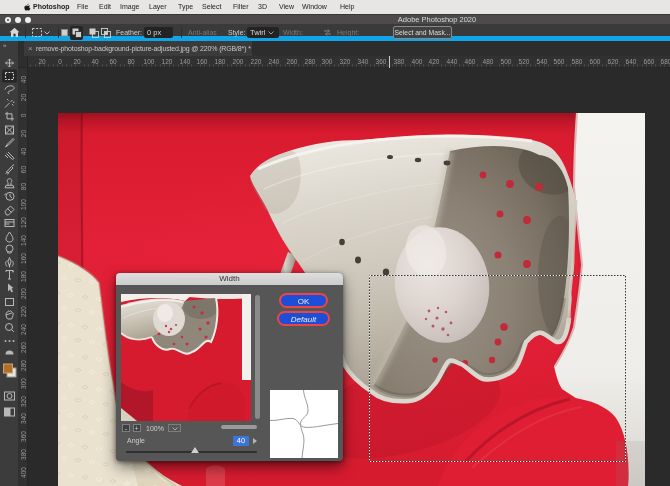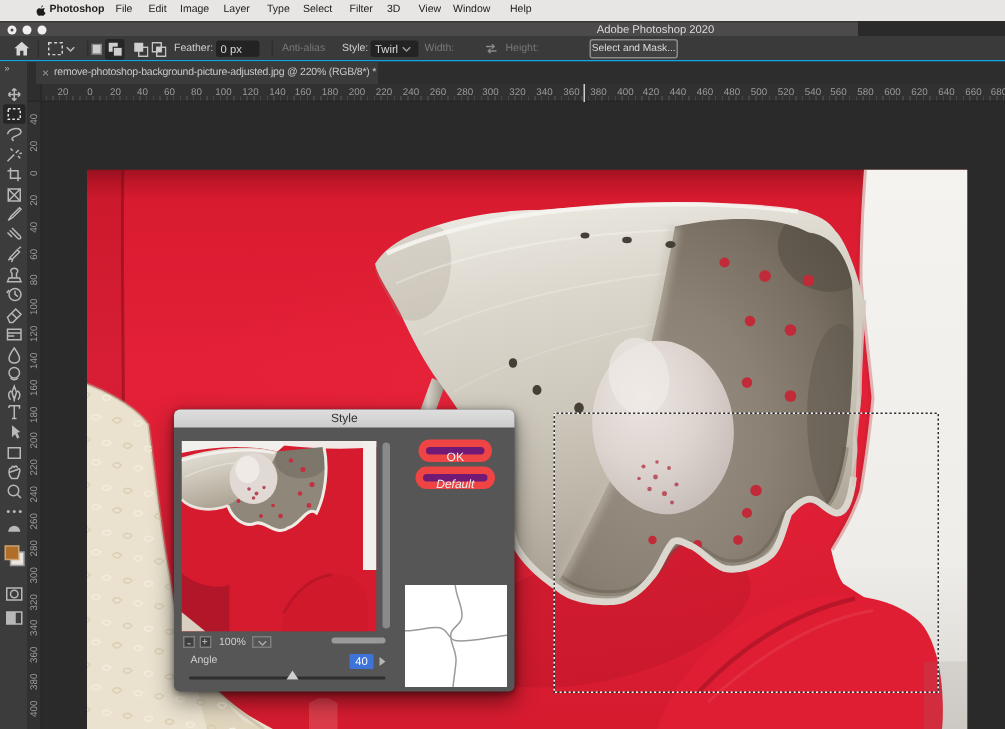--- a/index.html
+++ b/index.html
@@ -1,46 +1,46 @@
 <!DOCTYPE html>
 <html><head><meta charset="utf-8">
 <style>
 html,body{margin:0;padding:0;background:#2a2a2b;}
 #root{position:relative;width:670px;height:486px;overflow:hidden;font-family:"Liberation Sans",sans-serif;-webkit-font-smoothing:antialiased;}
 .abs{position:absolute;}
 
 #menubar{left:0;top:0;width:670px;height:14px;background:#e7e6e4;color:#1b1b1b;font-size:7px;}
 #menubar span{position:absolute;top:3px;white-space:nowrap;}
 
-#titlebar{left:0;top:14px;width:572px;height:10px;background:#4c4a4b;border-top:1px solid #383637;box-sizing:border-box;}
+#titlebar{left:0;top:14px;width:670px;height:10px;background:#4c4a4b;border-top:1px solid #383637;box-sizing:border-box;}
 #titlebar .tl{position:absolute;top:1.5px;width:6px;height:6px;border-radius:50%;background:#efefef;}
 #titletext{position:absolute;left:377px;top:0px;width:120px;text-align:center;color:#d9d9d9;font-size:7.5px;line-height:10px;}
 
-#optbar{left:0;top:24px;width:670px;height:17px;background:#3a3a3a;border-bottom:1px solid #0ea5e9;box-sizing:border-box;color:#cfcfcf;font-size:7px;}
+#optbar{left:0;top:24px;width:670px;height:17px;background:#3a3a3a;border-bottom:5px solid #0ea5e9;box-sizing:border-box;color:#cfcfcf;font-size:7px;}
 #optbar .lbl{position:absolute;top:4.5px;}
 #optbar .dim{color:#787878;}
 .inbox{position:absolute;background:#232323;border-radius:2px;color:#d8d8d8;font-size:7.5px;}
 
 #tabbar{left:0;top:41px;width:670px;height:15px;background:#2d2d2d;}
 #tab1{position:absolute;left:24px;top:0;width:228px;height:15px;background:#3b3b3b;color:#c9c9c9;font-size:7px;line-height:15px;}
 
 #hruler{left:18px;top:56px;width:652px;height:12px;background:#313131;border-bottom:1px solid #262626;box-sizing:border-box;color:#9b9b9b;font-size:6.5px;}
 #hruler span{position:absolute;top:2px;}
 #vruler{left:18px;top:68px;width:10px;height:418px;background:#313131;border-right:1px solid #262626;box-sizing:border-box;color:#9b9b9b;font-size:6.5px;}
 #vruler span{position:absolute;transform:rotate(-90deg);transform-origin:center;width:20px;left:-5px;text-align:center;}
 #rcorner{left:18px;top:56px;width:10px;height:12px;background:#2e2e2e;border-right:1px solid #262626;border-bottom:1px solid #262626;box-sizing:border-box;}
 
 #toolbar{left:0;top:41px;width:19px;height:445px;background:#3c3c3c;border-right:1px solid #2c2c2c;box-sizing:border-box;}
 
 #canvas{left:28px;top:68px;width:642px;height:418px;background:#2a2a2b;}
 #photo{left:58px;top:113px;width:587px;height:373px;}
 
 #dlg{left:116px;top:273px;width:227px;height:188px;border-radius:4px;background:#565656;box-shadow:0 6px 14px rgba(0,0,0,.5),0 1px 4px rgba(0,0,0,.45);}
 #dlgtitle{position:absolute;left:0;top:0;width:227px;height:12px;background:linear-gradient(#dedede,#cccccc);border-radius:4px 4px 0 0;text-align:center;color:#2e2e2e;font-size:8px;line-height:12px;}
-.pbtn{position:absolute;border:5px solid #ef4444;border-radius:8px;background:#701a75;color:#efefef;font-size:8px;text-align:center;box-sizing:border-box;}
+.pbtn{position:absolute;border:2px solid #ef4444;border-radius:8px;background:#1d4ed8;color:#efefef;font-size:8px;text-align:center;box-sizing:border-box;}
 </style></head>
 <body>
 <div id="root">
 <div class="abs" id="menubar">
  <svg style="position:absolute;left:24px;top:3px" width="7" height="8" viewBox="0 0 9 10">
         <path d="M4.6 2.6 C4.4 1.6 5.0 0.8 5.8 0.5 C6.0 1.4 5.4 2.3 4.6 2.6 Z M6.5 3.0 C5.7 3.0 5.2 3.4 4.7 3.4 C4.2 3.4 3.6 3.0 2.9 3.0 C1.6 3.0 0.5 4.1 0.5 5.9 C0.5 7.8 1.8 9.6 2.7 9.6 C3.2 9.6 3.6 9.2 4.3 9.2 C5.0 9.2 5.3 9.6 5.9 9.6 C6.8 9.6 7.9 7.9 8.2 6.9 C7.3 6.5 6.8 5.8 6.8 4.9 C6.8 4.2 7.2 3.6 7.7 3.3 C7.4 3.1 7.0 3.0 6.5 3.0 Z" fill="#1b1b1b"></path>
       </svg>
  <span style="left:33px;font-weight:bold;">Photoshop</span>
  <span style="left:77px;">File</span>
  <span style="left:99px;">Edit</span>
@@ -547,21 +547,21 @@
 <path d="M518,87 C517,105 515,130 515,149 C514,160 513,170 512,180 C512,190 511,200 511,211" stroke="#d2cdc2" stroke-width="3" fill="none" opacity="0.85"></path>
 </svg>
 <svg width="587" height="373" viewBox="0 0 587 373" style="display:block;position:absolute;left:0;top:0">
 <g fill="none" stroke-width="1">
 <rect x="311.5" y="162.5" width="256" height="186" stroke="#f8f8f8" stroke-dasharray="1.5 1.5"></rect>
 <rect x="311.5" y="162.5" width="256" height="186" stroke="#303030" stroke-dasharray="1.5 1.5" stroke-dashoffset="1.5"></rect>
 </g>
 </svg>
 </div>
 <div class="abs" id="dlg">
-<div id="dlgtitle">Style</div>
+<div id="dlgtitle">Width</div>
 <svg style="position:absolute;left:5px;top:21px" width="130" height="127" viewBox="0 0 130 127">
 <defs>
 <linearGradient id="pvsilver" x1="0" y1="0" x2="0.35" y2="1">
 <stop offset="0" stop-color="#eae6df"></stop>
             <stop offset="0.5" stop-color="#cdc6b9"></stop>
             <stop offset="1" stop-color="#aaa191"></stop>
 </linearGradient>
 </defs>
 <rect width="130" height="127" fill="#d71b2f"></rect>
 <path d="M0,0 L72,0 L64,7 C42,2 20,4 0,8 Z" fill="#f2f0ec"></path>

